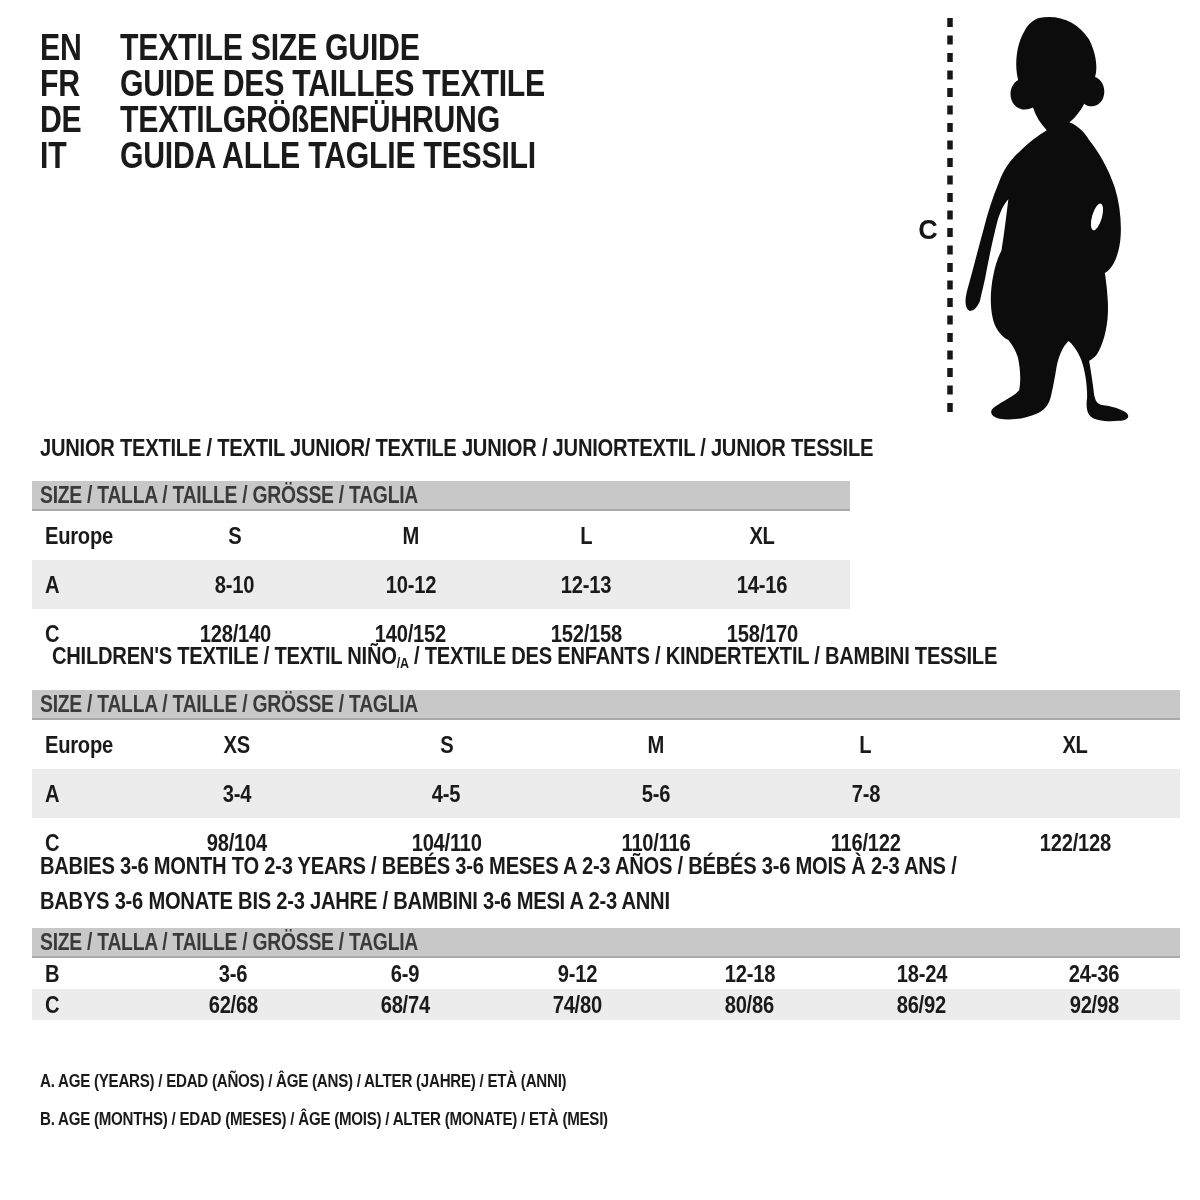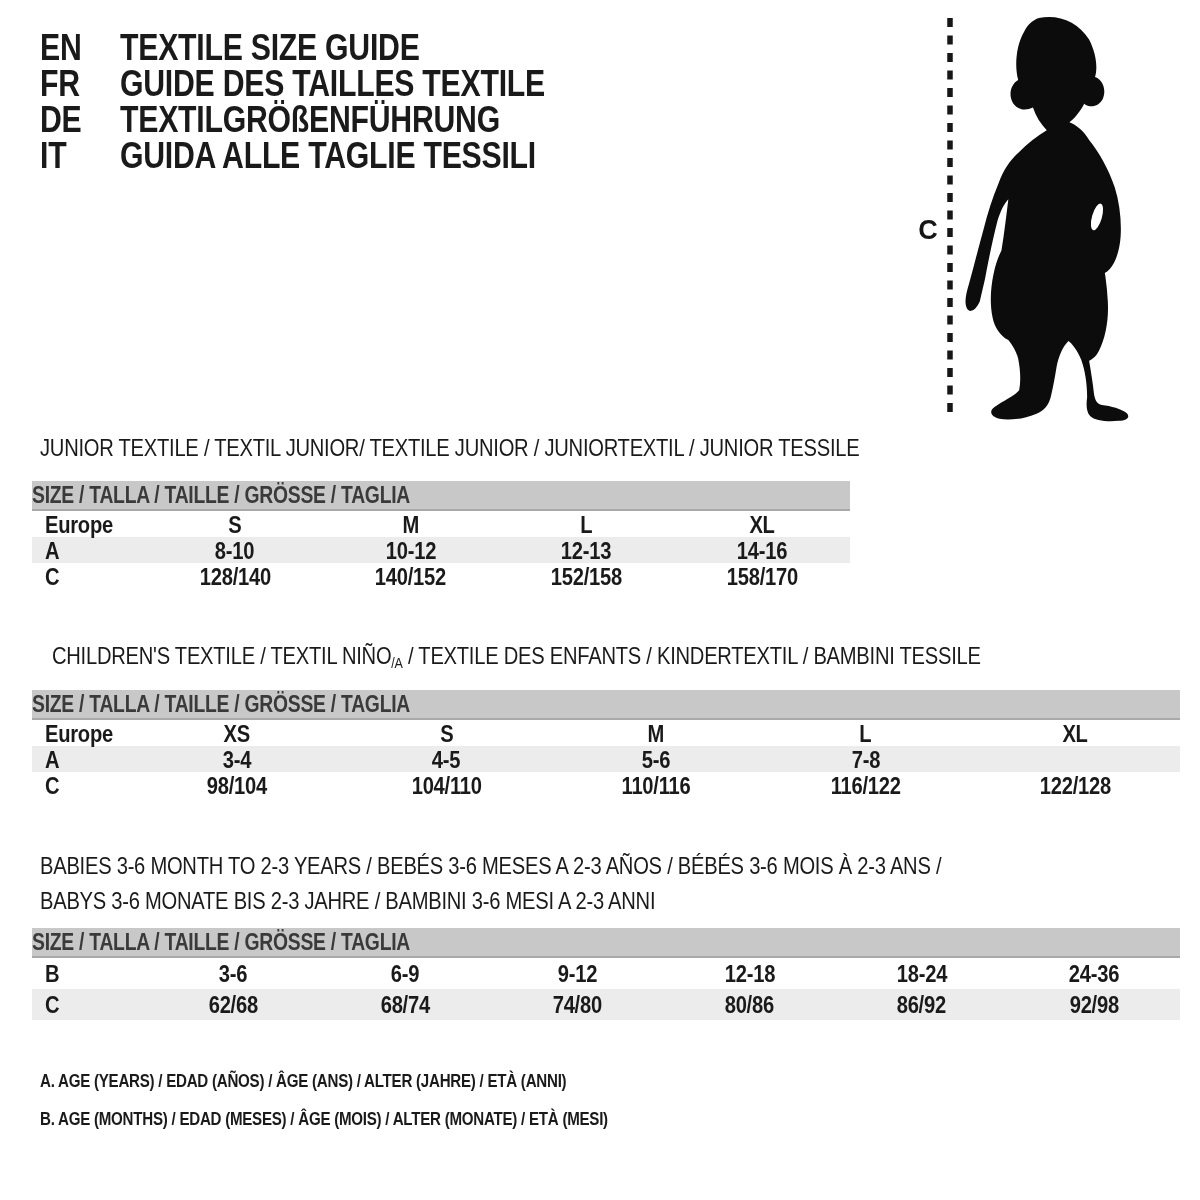--- a/index.html
+++ b/index.html
@@ -10,28 +10,28 @@
     -webkit-font-smoothing:antialiased;
   }
   .abs{position:absolute;}
   
   .cz{display:inline-block;transform:scaleX(.84);letter-spacing:-.3px;white-space:nowrap;}
   .cl{transform-origin:0 50%;}
   
   .lang-row{display:flex;line-height:36px;font-size:36px;font-weight:bold;}
   .lang-code{width:80px;flex:0 0 80px;}
   
-  .sec-title{font-size:24px;font-weight:normal;line-height:35px;white-space:nowrap;}
+  .sec-title{font-size:24px;font-weight:bold;line-height:35px;white-space:nowrap;}
   
   .tbl{position:absolute;}
   .tbl-bar{height:28px;background:#c8c8c8;border-bottom:2px solid #a9a9a9;
-    display:flex;align-items:center;color:#3a3a3a;
+    display:flex;align-items:center;padding-left:8px;color:#3a3a3a;
     font-size:23px;font-weight:bold;}
   .trow{display:grid;align-items:center;font-size:24px;font-weight:bold;}
-  .trow.h35{height:26px;}
+  .trow.h35{height:49px;}
   .trow.h31{height:31px;}
   .trow.shaded{background:#ececec;}
   .cell{text-align:center;}
   .cell.lab{text-align:left;padding-left:13px;}
   .cols-j{grid-template-columns:115px 1fr 1fr 1fr 1fr;}
   .cols-c{grid-template-columns:100px 1fr 1fr 1fr 1fr 1fr;}
   .cols-b{grid-template-columns:115px 1fr 1fr 1fr 1fr 1fr 1fr;}
   
   .subsc{font-size:.62em;vertical-align:-0.25em;}
   

